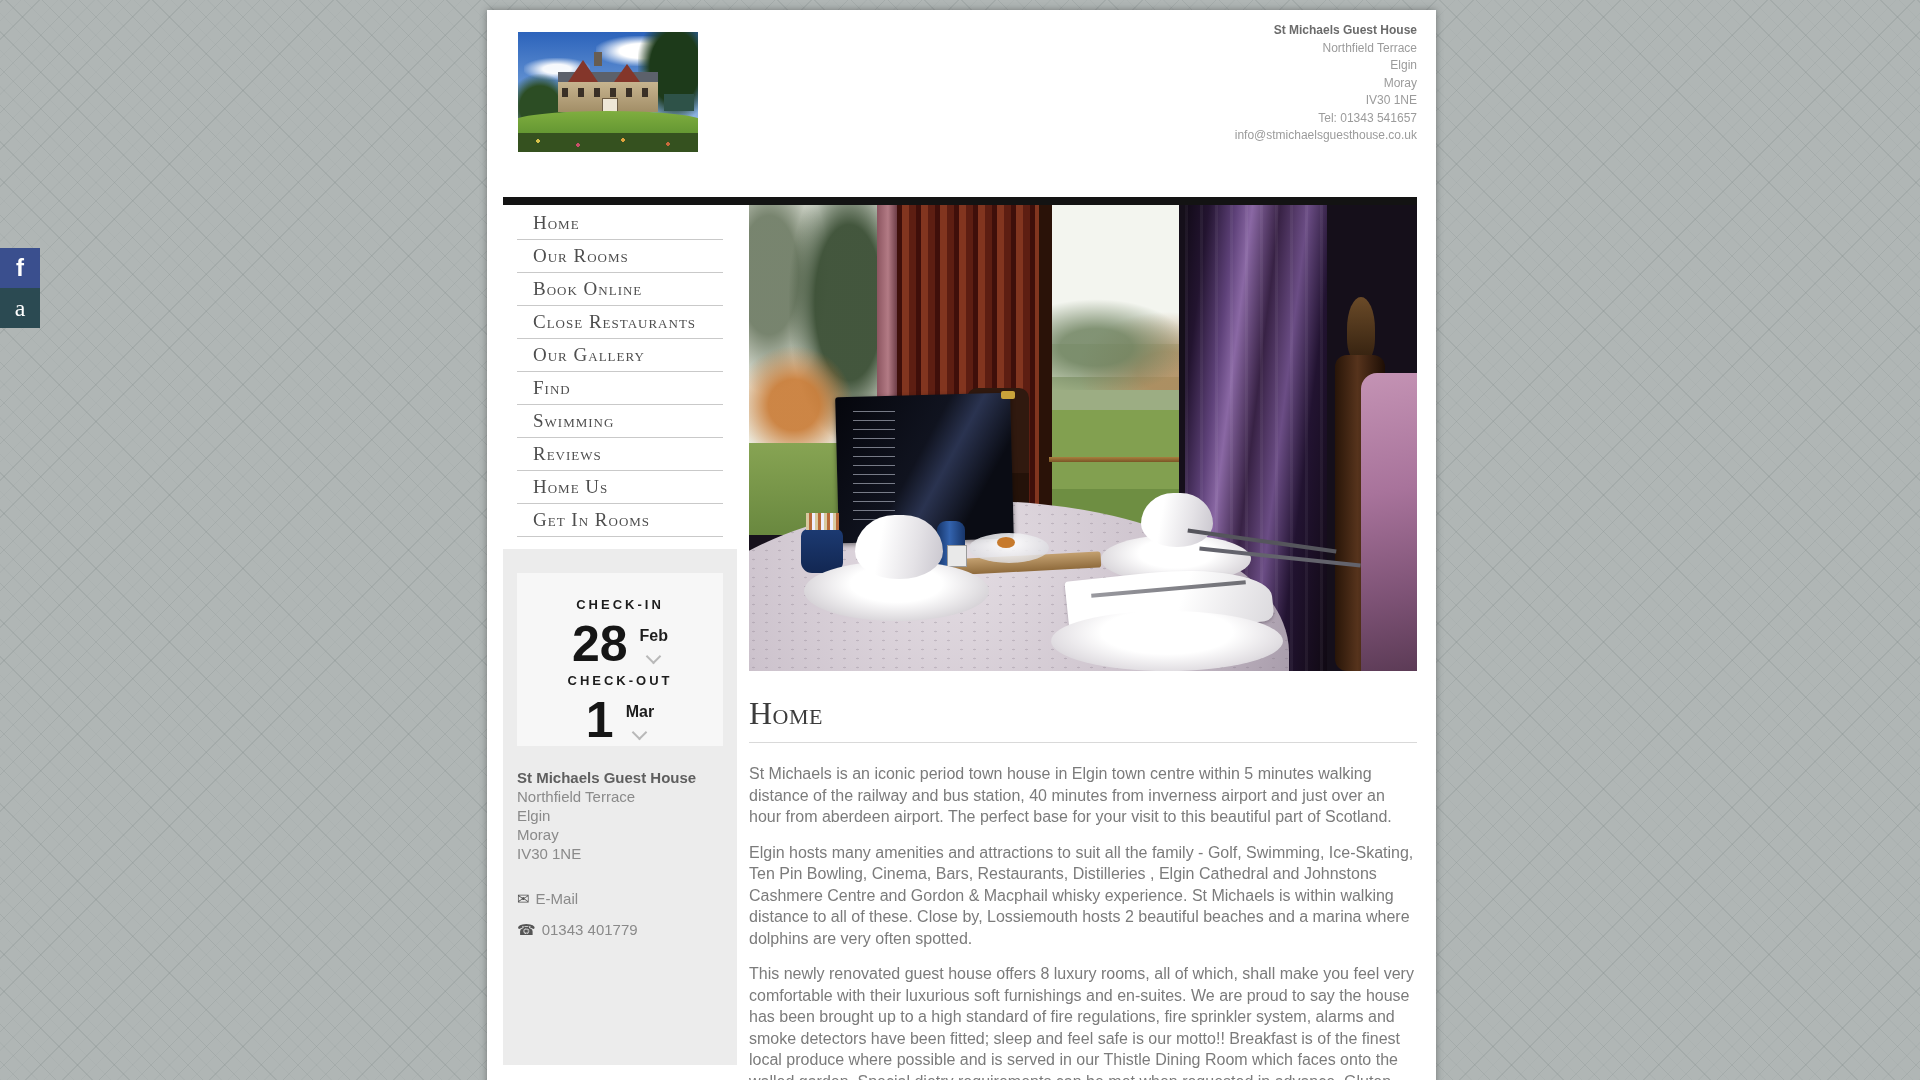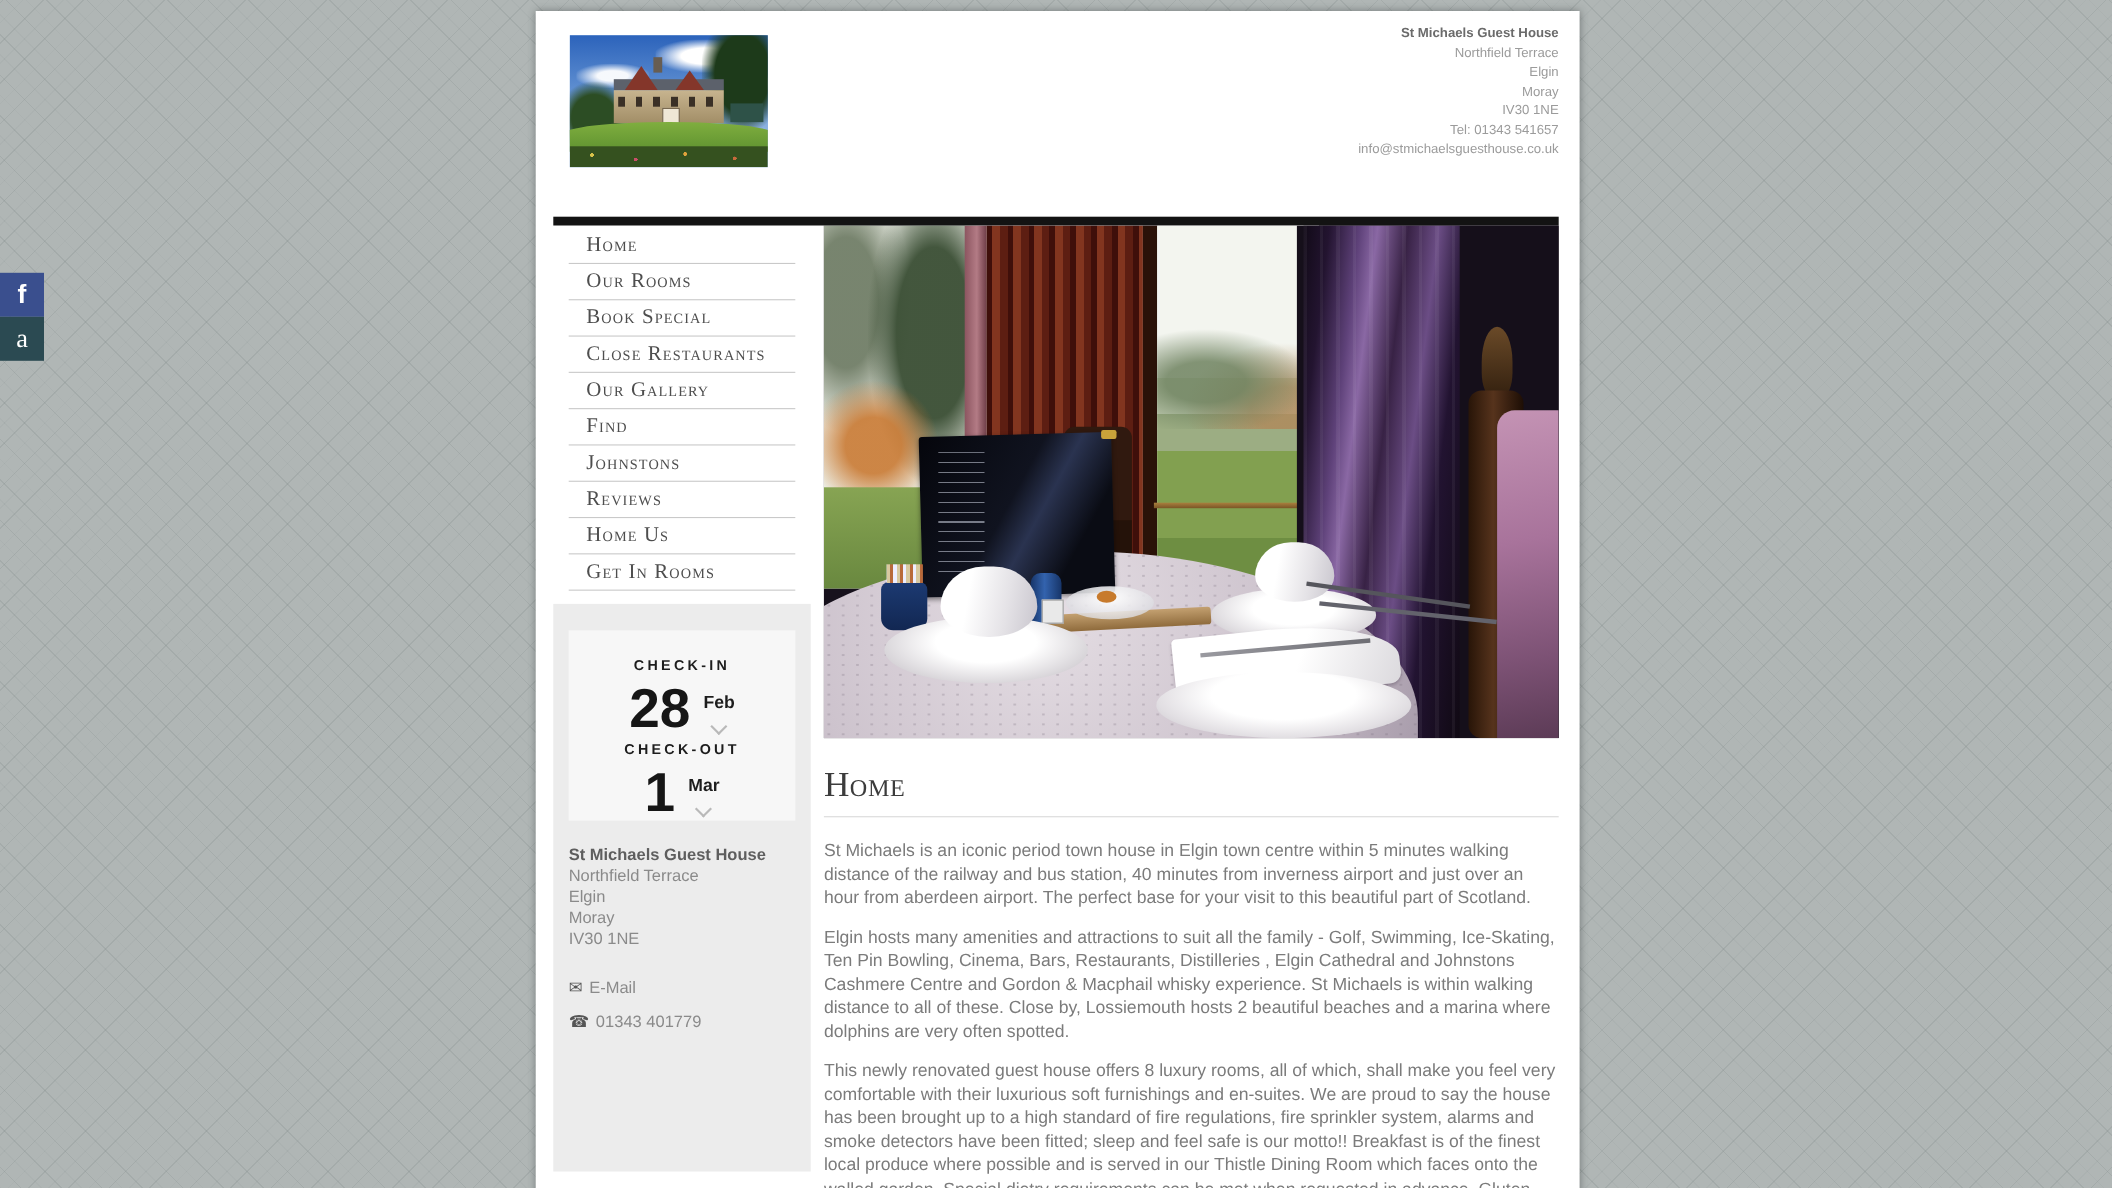--- a/index.html
+++ b/index.html
@@ -53,21 +53,21 @@
   .topbar{height:8px;background:#131313;}
   .cols{display:flex;align-items:flex-start;}
   aside{width:234px;margin-right:12px;flex:none;}
   nav ul{list-style:none;margin:0;padding:2px 14px 0 14px;}
   nav li{height:32px;line-height:32px;border-bottom:1px solid #c9c9c9;padding-left:16px;
          font-family:"Liberation Serif",serif;font-variant:small-caps;font-size:19px;
          letter-spacing:1px;color:#4e4e4e;cursor:pointer;}
   .side-gray{margin-top:12px;background:#ececec;padding:24px 14px 0 14px;height:516px;box-sizing:border-box;}
   .widget{background:#f7f7f7;text-align:center;padding-top:24px;}
   .w-label{font-size:13px;font-weight:700;letter-spacing:3px;color:#1d1d1d;}
-  .w-date{display:flex;justify-content:center;align-items:flex-end;margin:6px 0 2px;cursor:pointer;}
+  .w-date{display:flex;justify-content:center;align-items:flex-start;margin:6px 0 2px;cursor:pointer;}
   .w-day{font-size:50px;font-weight:700;color:#161616;line-height:1.05;}
   .w-mon{margin-left:12px;padding-top:9px;text-align:center;}
   .w-mon .m{font-size:16px;font-weight:700;color:#1d1d1d;}
   .chev{display:inline-block;width:9px;height:9px;border-right:2px solid #b9b9b9;border-bottom:2px solid #b9b9b9;transform:rotate(45deg);margin-top:6px;cursor:pointer;}
   .w-btn{margin-top:20px;height:54px;background:#0e0e0e;color:#8d8d8d;letter-spacing:4px;font-size:18px;
          display:flex;align-items:center;justify-content:center;cursor:pointer;}
   .side-contact{padding:20px 0 0 0;font-size:15px;line-height:19px;color:#8a8a8a;}
   .side-contact .nm{font-weight:700;color:#5e5e5e;}
   .side-contact .row{margin-top:12px;}
   .side-contact .gap{height:14px;}
@@ -180,25 +180,25 @@
     </div>
 
     <div class="content">
       <div class="topbar"></div>
       <div class="cols">
         <aside>
           <nav>
             <ul>
               <li>Home</li>
               <li>Our Rooms</li>
-              <li>Book Special</li>
+              <li>Book Online</li>
               <li>Close Restaurants</li>
               <li>Our Gallery</li>
               <li>Find</li>
-              <li>Johnstons</li>
+              <li>Swimming</li>
               <li>Reviews</li>
               <li>Home Us</li>
               <li>Get In Rooms</li>
             </ul>
           </nav>
           <div class="side-gray">
             <div class="widget">
               <div class="w-label">CHECK-IN</div>
               <div class="w-date">
                 <span class="w-day">28</span>

